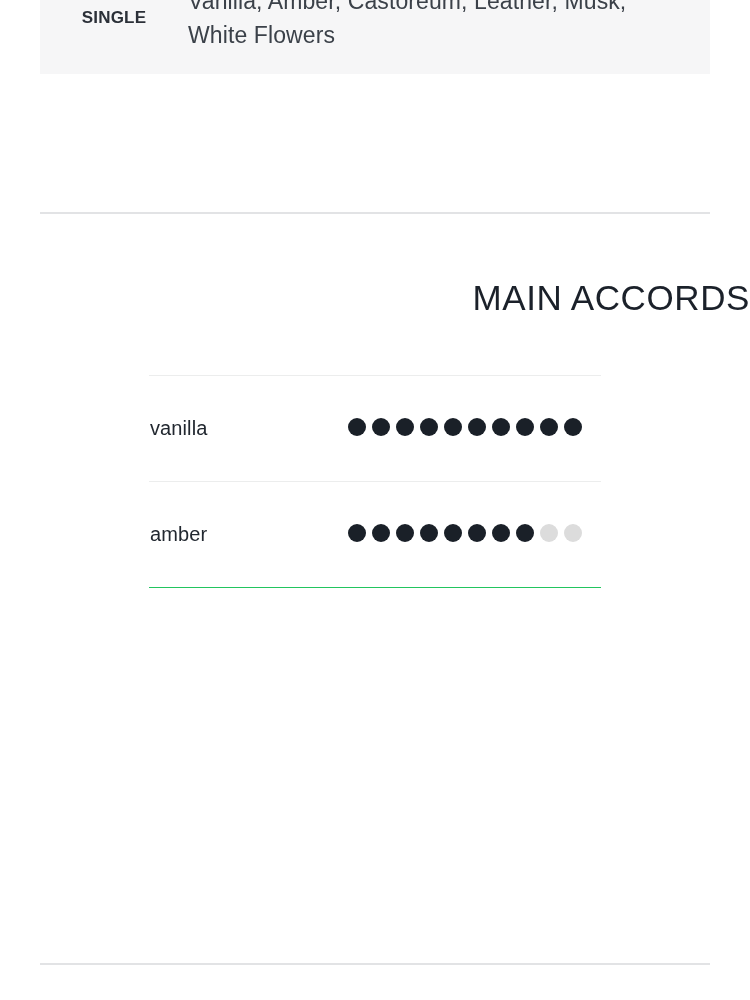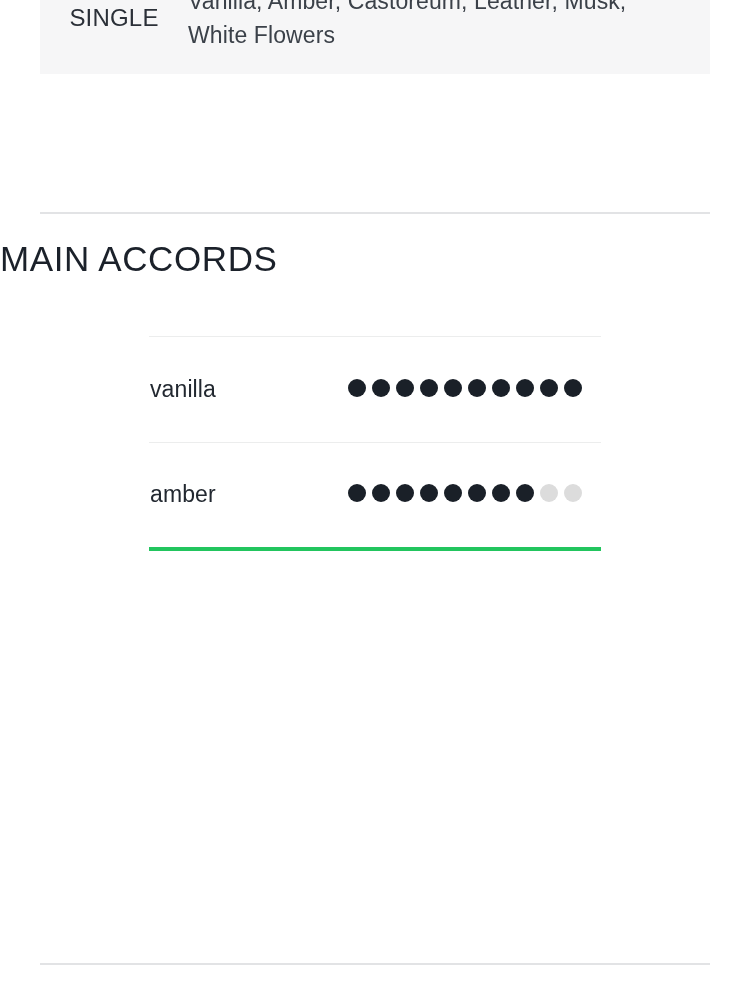--- a/index.html
+++ b/index.html
@@ -25,22 +25,22 @@
     height: 112px;
     background: #f6f6f7;
     box-sizing: border-box;
     display: flex;
     align-items: center;
   }
   .info-label {
     width: 148px;
     flex: 0 0 148px;
     text-align: center;
-    font-size: 24px;
-    font-weight: 400;
+    font-size: 17px;
+    font-weight: 700;
     letter-spacing: 0.2px;
     color: #2b3038;
     line-height: 1.2;
   }
   .info-value {
     flex: 1;
     font-size: 23px;
     line-height: 34px;
     color: #3b4149;
     padding-right: 24px;
@@ -59,44 +59,44 @@
   .rule.bottom-rule { top: 963px; }
 
   
   .accords-section {
     position: absolute;
     left: 0;
     top: 214px;
     width: 750px;
   }
   .accords-title {
-    text-align: left;
+    text-align: right;
     font-size: 35px;
     font-weight: 400;
     letter-spacing: 0.6px;
     color: #1b212a;
-    margin-top: 24px;
+    margin-top: 63px;
     line-height: 1.2;
   }
 
   .accords-table {
     margin: 0 auto;
     margin-top: 56px;
     width: 452px;
     border-collapse: collapse;
   }
   .accord-row {
     height: 106px;
     border-top: 1px solid #eceded;
   }
   .accord-row.last {
-    border-bottom: 4px solid #22c55e;
+    border-bottom: 1px solid #22c55e;
   }
   .accord-name {
-    font-size: 23px;
+    font-size: 20px;
     font-weight: 400;
     color: #222830;
     letter-spacing: 0.1px;
     padding-left: 1px;
     white-space: nowrap;
     vertical-align: middle;
     width: 182px;
   }
   .accord-meter {
     vertical-align: middle;

